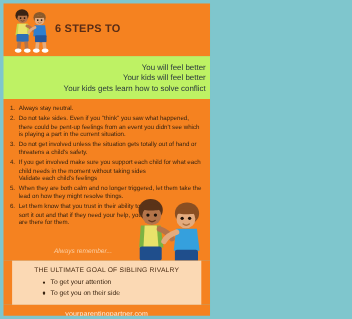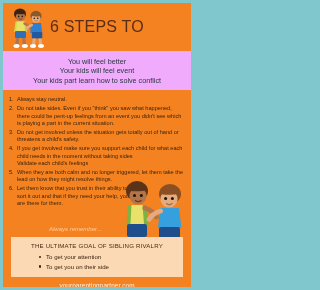--- a/index.html
+++ b/index.html
@@ -26,32 +26,32 @@
     padding-left:4px;
     box-sizing:border-box;
   }
   .header-kids{
     position:relative;
     width:42px;height:44px;
     flex:0 0 42px;
   }
   .header-title{
     color:#5a2d16;
-    font-size:16px;
+    font-size:10px;
     line-height:13.5px;
-    font-weight:normal;
+    font-weight:bold;
     letter-spacing:0.2px;
     margin-left:1px;
   }
   .header-title div{white-space:nowrap;}
 
   
   .subtitle{
-    background:#f0abfc;
-    text-align:center;
+    background:#bef264;
+    text-align:right;
     padding:6px 4px 5px 4px;
     color:#29383d;
     font-size:7.2px;
     line-height:9.4px;
   }
 
   
   .steps{
     position:relative;
     background:#f58220;
@@ -183,22 +183,22 @@
       </svg>
     </div>
 
     <div class="header-title">
       <div>6 STEPS TO</div>
     </div>
   </div>
 
   <div class="subtitle">
     <div>You will feel better</div>
-    <div>Your kids will feel event</div>
-    <div>Your kids part learn how to solve conflict</div>
+    <div>Your kids will feel better</div>
+    <div>Your kids gets learn how to solve conflict</div>
   </div>
 
   <div class="steps">
     <ol class="steplist">
       <li>
         <span class="num">1.</span>
         <span>Always stay neutral.</span>
       </li>
       <li>
         <span class="num">2.</span>

